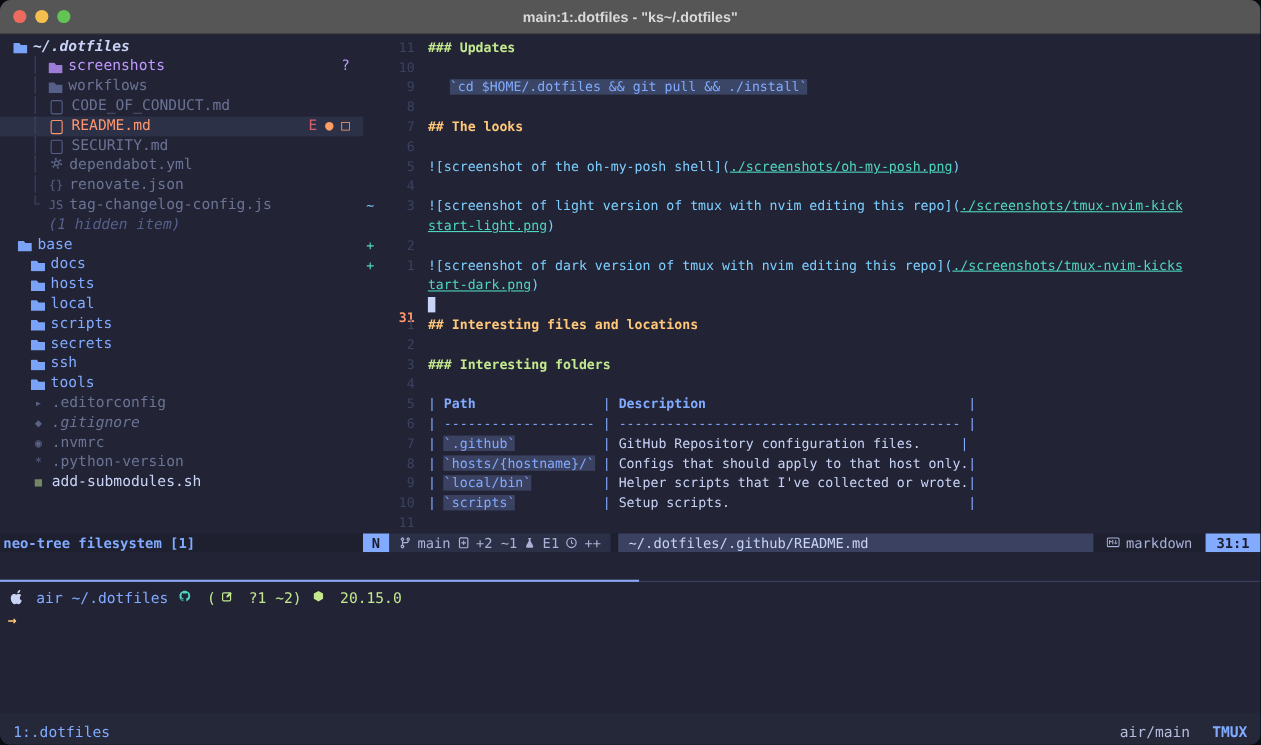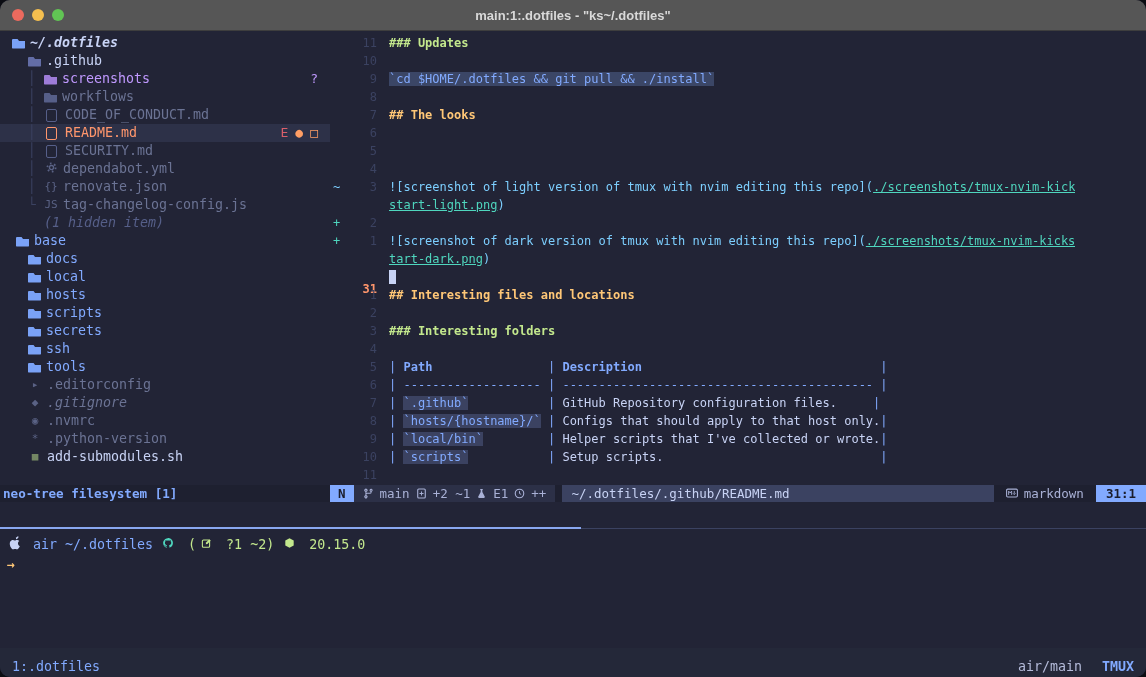--- a/index.html
+++ b/index.html
@@ -26,21 +26,21 @@
   
   .editor{flex:1;padding-top:3px;overflow:hidden;}
   .eline{height:18px;line-height:18px;font-size:12px;display:flex;white-space:pre;}
   .sign{width:14px;padding-left:3px;flex:0 0 auto;}
   .sign.add{color:#4fd6be;}.sign.chg{color:#7dcfff;}
   .num{width:30px;text-align:right;color:#3b4261;flex:0 0 auto;}
   .num.cur{color:#ff966c;font-weight:bold;margin-top:12px;}
   .txt{padding-left:12px;white-space:pre;overflow:hidden;}
   .seg-h2{color:#ffc777;font-weight:bold}
   .seg-h3{color:#c3e88d;font-weight:bold}
-  .seg-codespan{color:#82aaff;background:#3b4666;}
+  .seg-codespan{color:#82aaff;background:#3b4666;margin-left:20px;}
   .seg-img{color:#7dcfff}
   .seg-link{color:#4fd6be;text-decoration:underline}
   .seg-pipe{color:#82aaff}
   .seg-th{color:#82aaff;font-weight:bold}
   .seg-dash{color:#82aaff}
   .seg-desc{color:#c8d3f5}
   .seg-fg{color:#c8d3f5}
   .seg-tcode{color:#82aaff;background:#3b4261;}
   .seg-cursor{background:#c8d3f5;color:#222436;}
   
@@ -79,55 +79,54 @@
       <span class="light" id="light-0" style="background: rgb(236, 106, 94);"></span>
       <span class="light" id="light-1" style="background: rgb(245, 191, 79);"></span>
       <span class="light" id="light-2" style="background: rgb(97, 196, 84);"></span>
     </div>
     <div class="title">main:1:.dotfiles - "ks~/.dotfiles"</div>
   </div>
 
   <div class="main">
     <div class="sidebar" id="tree">
         <div class="trow" style="padding-left:12px"><span class="ti fold" style="background:#7aa2f7"></span><span class="tlabel" style="color:#c8d3f5;font-weight:bold;font-style:italic;">~/.dotfiles</span></div>
-        <div class="trow" style="padding-left:28px"><span class="ti fold" style="background:#636da6"></span><span class="tlabel" style="color:#c8d3f5;">.github</span></div>
         <div class="trow" style="padding-left:28px"><span class="guide">│</span><span class="ti fold" style="background:#9d7cd8"></span><span class="tlabel" style="color:#c099ff;">screenshots</span><span class="badges"><span style="color:#c099ff">?</span></span></div>
         <div class="trow" style="padding-left:28px"><span class="guide">│</span><span class="ti fold" style="background:#565f89"></span><span class="tlabel" style="color:#6b7394;">workflows</span></div>
         <div class="trow" style="padding-left:28px"><span class="guide">│</span><span class="ti filei" style="border-color:#565f89"></span><span class="tlabel" style="color:#6b7394;">CODE_OF_CONDUCT.md</span></div>
         <div class="trow sel" style="padding-left:28px"><span class="guide">│</span><span class="ti filei" style="border-color:#ff966c"></span><span class="tlabel" style="color:#ff966c;">README.md</span><span class="badges"><span style="color:#d95f6a">E</span><span style="color:#ff9e64">●</span><span style="color:#ff9e64">□</span></span></div>
         <div class="trow" style="padding-left:28px"><span class="guide">│</span><span class="ti filei" style="border-color:#565f89"></span><span class="tlabel" style="color:#6b7394;">SECURITY.md</span></div>
         <div class="trow" style="padding-left:28px"><span class="guide">│</span><span class="ti" style="color:#5a6285"><svg width="11" height="11" viewBox="0 0 16 16">
               <circle cx="8" cy="8" r="3" fill="none" stroke="currentColor" stroke-width="2"></circle>
               <circle cx="8" cy="8" r="6" fill="none" stroke="currentColor" stroke-width="2.6" stroke-dasharray="2.4 3.9"></circle>
             </svg></span><span class="tlabel" style="color:#6b7394;">dependabot.yml</span></div>
         <div class="trow" style="padding-left:28px"><span class="guide">│</span><span class="ti glyph" style="color:#5a6285">{}</span><span class="tlabel" style="color:#6b7394;">renovate.json</span></div>
         <div class="trow" style="padding-left:28px"><span class="guide">└</span><span class="ti glyph" style="color:#5a6285">JS</span><span class="tlabel" style="color:#6b7394;">tag-changelog-config.js</span></div>
         <div class="trow" style="padding-left:28px"><span class="guide"> </span><span class="tlabel" style="color:#565f89;font-style:italic;">(1 hidden item)</span></div>
         <div class="trow" style="padding-left:16px"><span class="ti fold" style="background:#7aa2f7"></span><span class="tlabel" style="color:#82aaff;">base</span></div>
         <div class="trow" style="padding-left:28px"><span class="ti fold" style="background:#7aa2f7"></span><span class="tlabel" style="color:#82aaff;">docs</span></div>
+        <div class="trow" style="padding-left:28px"><span class="ti fold" style="background:#7aa2f7"></span><span class="tlabel" style="color:#82aaff;">hosts</span></div>
         <div class="trow" style="padding-left:28px"><span class="ti fold" style="background:#7aa2f7"></span><span class="tlabel" style="color:#82aaff;">local</span></div>
-        <div class="trow" style="padding-left:28px"><span class="ti fold" style="background:#7aa2f7"></span><span class="tlabel" style="color:#82aaff;">hosts</span></div>
         <div class="trow" style="padding-left:28px"><span class="ti fold" style="background:#7aa2f7"></span><span class="tlabel" style="color:#82aaff;">scripts</span></div>
         <div class="trow" style="padding-left:28px"><span class="ti fold" style="background:#7aa2f7"></span><span class="tlabel" style="color:#82aaff;">secrets</span></div>
         <div class="trow" style="padding-left:28px"><span class="ti fold" style="background:#7aa2f7"></span><span class="tlabel" style="color:#82aaff;">ssh</span></div>
         <div class="trow" style="padding-left:28px"><span class="ti fold" style="background:#7aa2f7"></span><span class="tlabel" style="color:#82aaff;">tools</span></div>
         <div class="trow" style="padding-left:28px"><span class="ti glyph" style="color:#5a6285">▸</span><span class="tlabel" style="color:#6b7394;">.editorconfig</span></div>
         <div class="trow" style="padding-left:28px"><span class="ti glyph" style="color:#5a6285">◆</span><span class="tlabel" style="color:#6b7394;font-style:italic;">.gitignore</span></div>
         <div class="trow" style="padding-left:28px"><span class="ti glyph" style="color:#5a6285">◉</span><span class="tlabel" style="color:#6b7394;">.nvmrc</span></div>
         <div class="trow" style="padding-left:28px"><span class="ti glyph" style="color:#5a6285">*</span><span class="tlabel" style="color:#6b7394;">.python-version</span></div>
         <div class="trow" style="padding-left:28px"><span class="ti glyph" style="color:#748764">■</span><span class="tlabel" style="color:#c8d3f5;">add-submodules.sh</span></div>
       </div>
     <div class="editor" id="editor">
         <div class="eline"><span class="sign "></span><span class="num">11</span><span class="txt"><span class="seg-h3">### Updates</span></span></div>
         <div class="eline"><span class="sign "></span><span class="num">10</span><span class="txt"></span></div>
         <div class="eline"><span class="sign "></span><span class="num">9</span><span class="txt"><span class="seg-codespan">`cd $HOME/.dotfiles &amp;&amp; git pull &amp;&amp; ./install`</span></span></div>
         <div class="eline"><span class="sign "></span><span class="num">8</span><span class="txt"></span></div>
         <div class="eline"><span class="sign "></span><span class="num">7</span><span class="txt"><span class="seg-h2">## The looks</span></span></div>
         <div class="eline"><span class="sign "></span><span class="num">6</span><span class="txt"></span></div>
-        <div class="eline"><span class="sign "></span><span class="num">5</span></div>
+        <div class="eline"><span class="sign "></span><span class="num">5</span><span class="txt"><span class="seg-img">![screenshot of the oh-my-posh shell](</span><span class="seg-link">./screenshots/oh-my-posh.png</span><span class="seg-img">)</span></span></div>
         <div class="eline"><span class="sign "></span><span class="num">4</span><span class="txt"></span></div>
         <div class="eline"><span class="sign chg">~</span><span class="num">3</span><span class="txt"><span class="seg-img">![screenshot of light version of tmux with nvim editing this repo](</span><span class="seg-link">./screenshots/tmux-nvim-kick</span></span></div>
         <div class="eline"><span class="sign "></span><span class="num"></span><span class="txt"><span class="seg-link">start-light.png</span><span class="seg-img">)</span></span></div>
         <div class="eline"><span class="sign add">+</span><span class="num">2</span><span class="txt"></span></div>
         <div class="eline"><span class="sign add">+</span><span class="num">1</span><span class="txt"><span class="seg-img">![screenshot of dark version of tmux with nvim editing this repo](</span><span class="seg-link">./screenshots/tmux-nvim-kicks</span></span></div>
         <div class="eline"><span class="sign "></span><span class="num"></span><span class="txt"><span class="seg-link">tart-dark.png</span><span class="seg-img">)</span></span></div>
         <div class="eline"><span class="sign "></span><span class="num cur">31</span><span class="txt"><span class="seg-cursor"> </span></span></div>
         <div class="eline"><span class="sign "></span><span class="num">1</span><span class="txt"><span class="seg-h2">## Interesting files and locations</span></span></div>
         <div class="eline"><span class="sign "></span><span class="num">2</span><span class="txt"></span></div>
         <div class="eline"><span class="sign "></span><span class="num">3</span><span class="txt"><span class="seg-h3">### Interesting folders</span></span></div>

